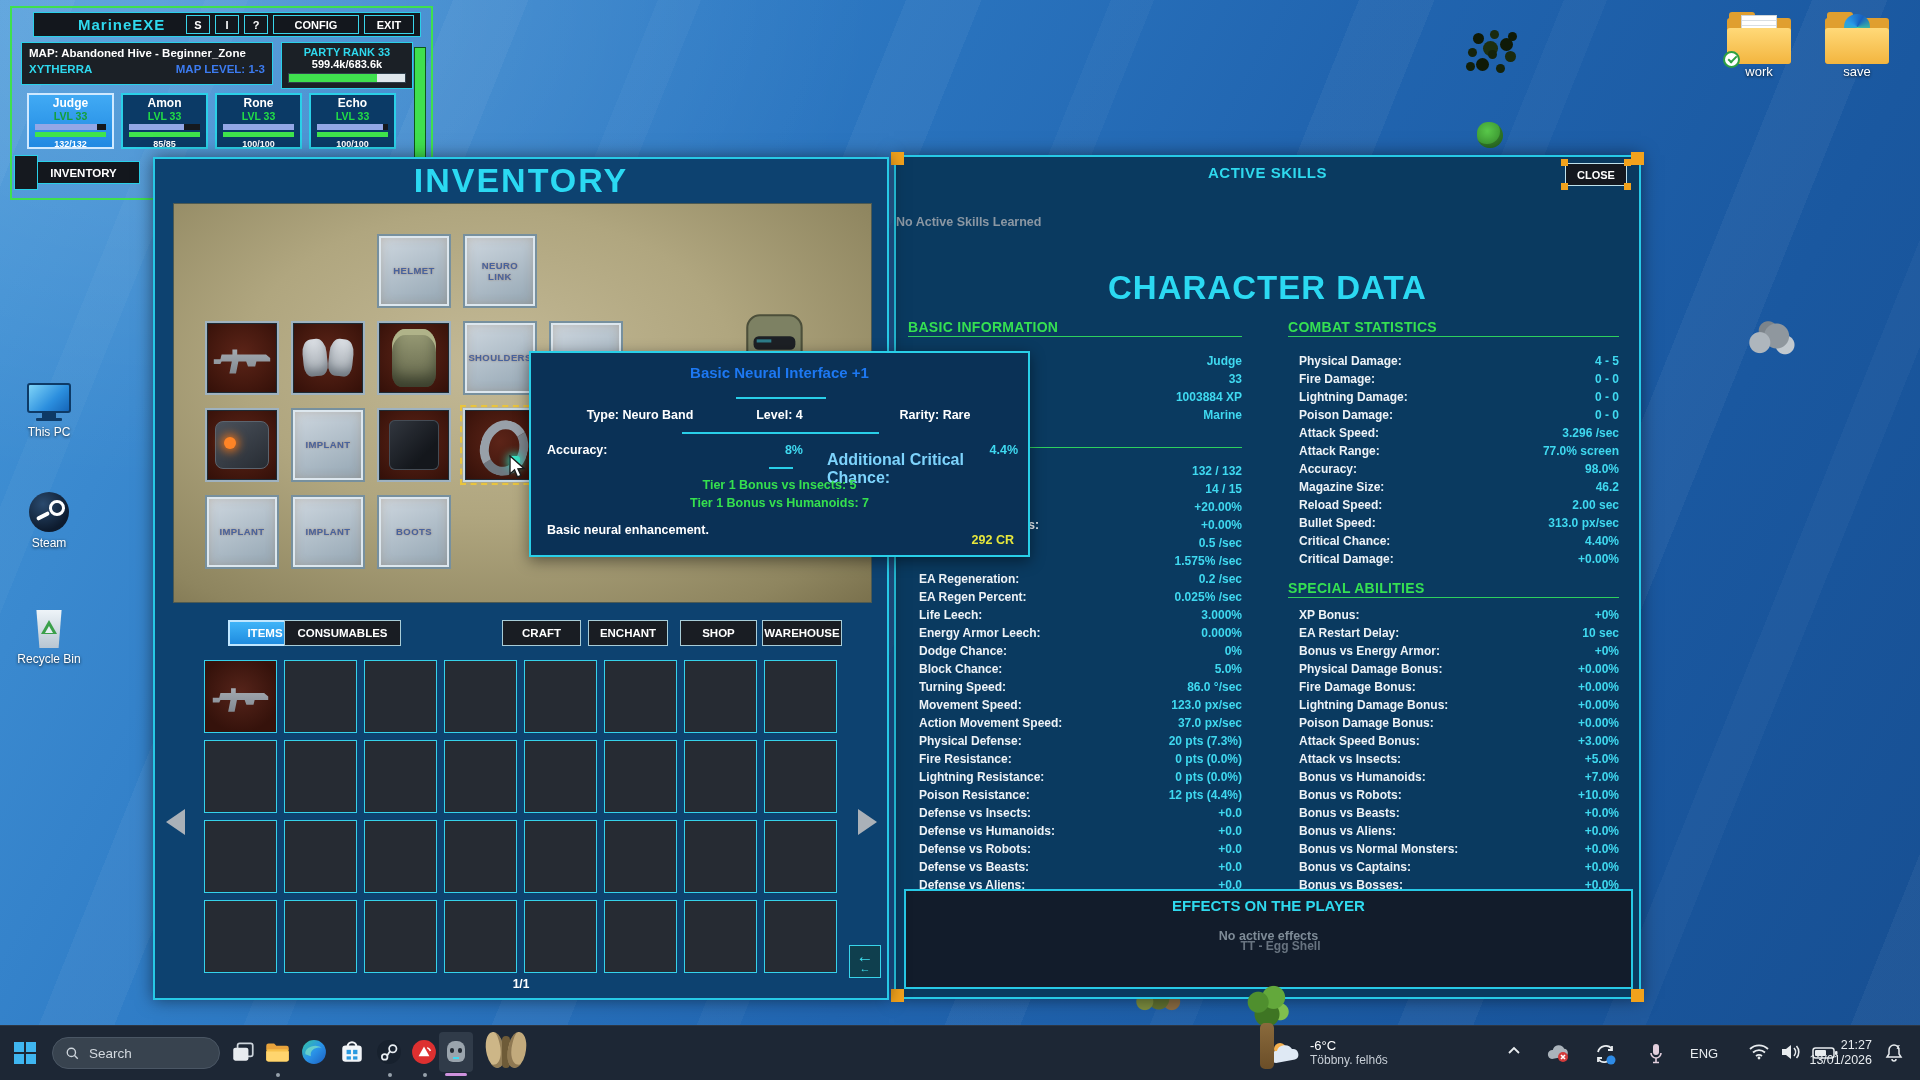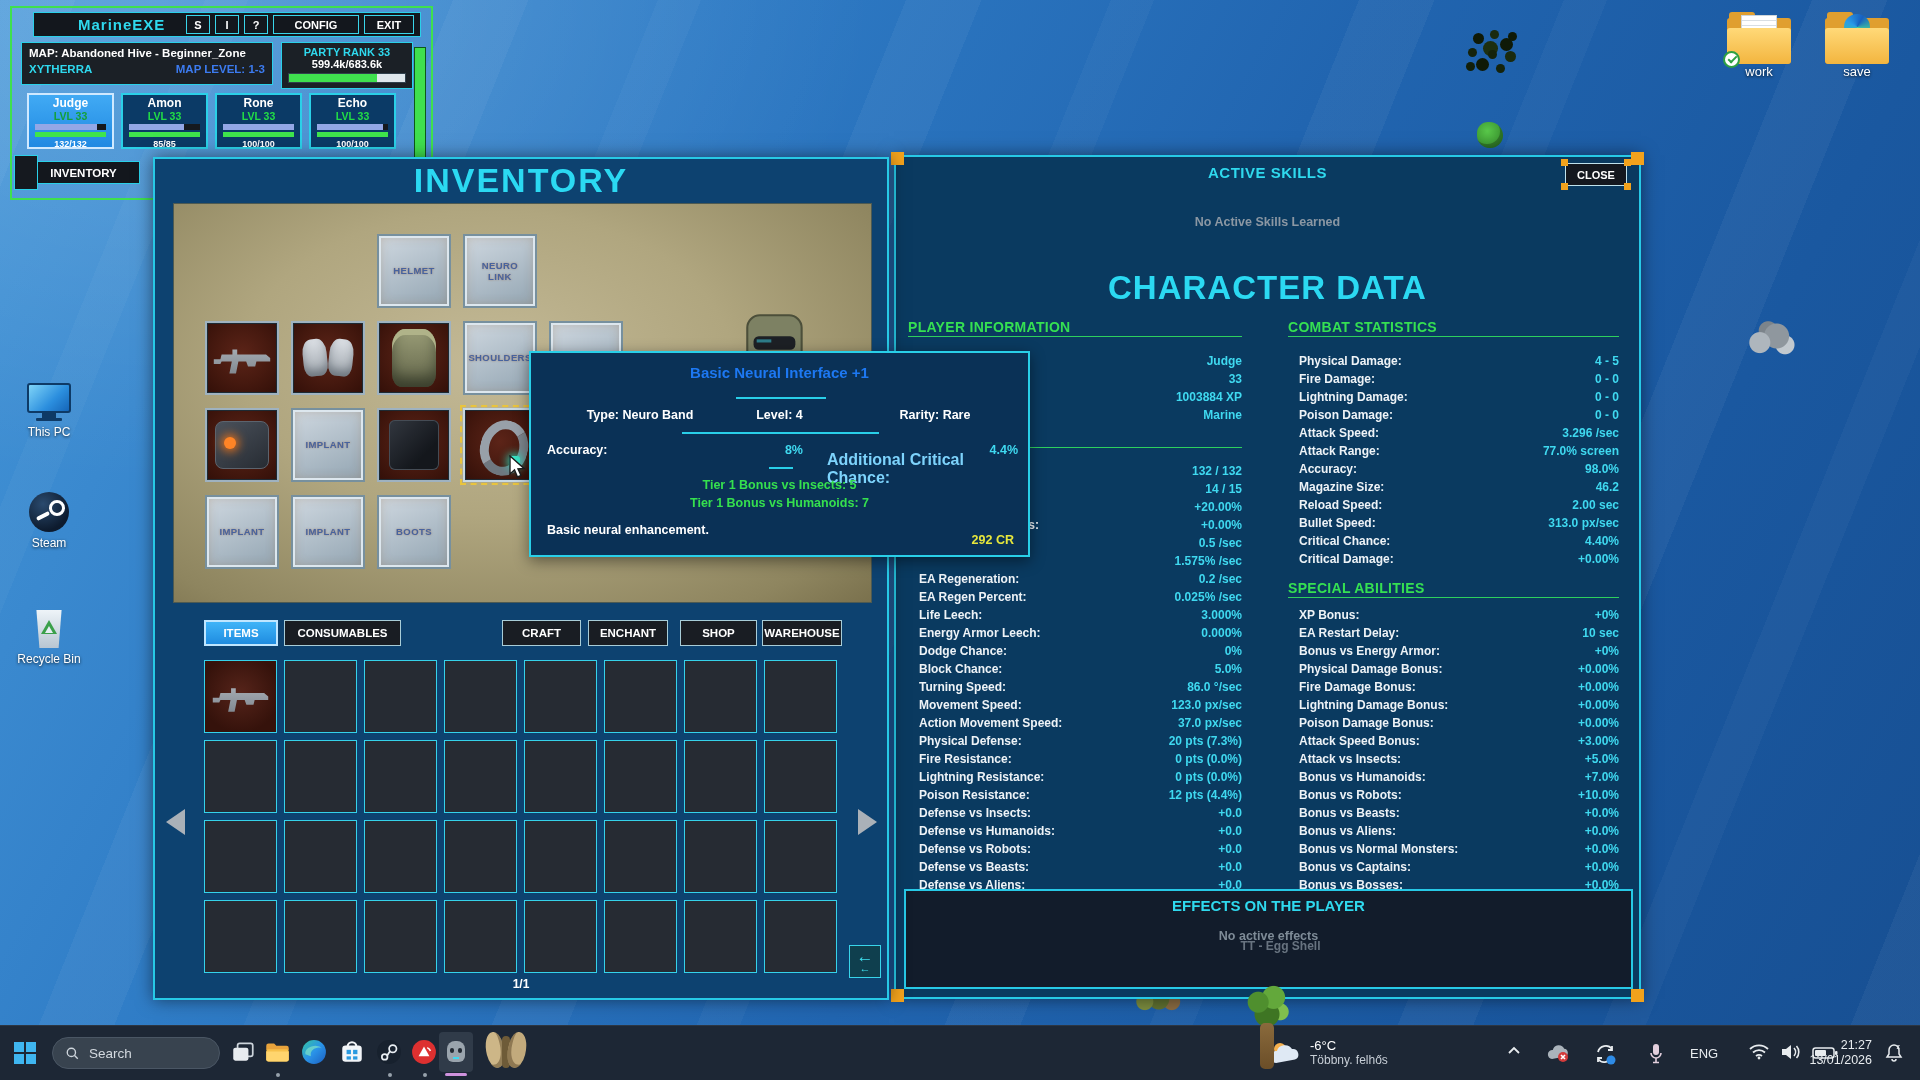--- a/index.html
+++ b/index.html
@@ -66,41 +66,41 @@
   .icon-ring::before{content:"";position:absolute;left:16%;top:8%;width:50%;height:64%;border:9px solid #98a0a9;border-bottom-color:#6f777f;border-right-color:#7d858d;border-radius:50%;transform:rotate(14deg);}
   .icon-ring::after{content:"";position:absolute;right:16%;bottom:14%;width:11px;height:11px;border-radius:3px;background:#39e2c4;box-shadow:0 0 8px 2px rgba(40,230,200,.8);}
   .tabs{position:absolute;left:0;top:461px;width:100%;height:27px;}
   .tab{position:absolute;top:0;height:26px;box-sizing:border-box;display:flex;align-items:center;justify-content:center;font-size:11.5px;font-weight:bold;color:#fff;background:#191d23;border:1px solid #a8cdd8;cursor:pointer;font-family:inherit;}
   .tab-items{left:49px;width:74px;}
   .tab-consumables{left:129px;width:117px;}
   .tab-craft{left:347px;width:79px;}
   .tab-enchant{left:433px;width:80px;}
   .tab-shop{left:525px;width:77px;}
   .tab-warehouse{left:607px;width:80px;}
-  .tab.active{background:linear-gradient(#3fb4f8,#1f8ce0);border:2px solid #bfe6ff;}
+  .tab.active{background:linear-gradient(#3fb4f8,#1f8ce0);border:2px solid #bfe6ff;margin-left:24px;}
   .igrid{position:absolute;left:49px;top:501px;display:grid;grid-template-columns:repeat(8,73px);grid-auto-rows:73px;gap:7px;}
   .cell{background:#262b33;border:1px solid #35d2ea;position:relative;cursor:pointer;}
   .cell.item{background:radial-gradient(circle at 50% 45%,#56241a,#35120b 75%);}
   .cell .slot-icon{inset:6px;}
   .pg-left{position:absolute;left:11px;top:650px;width:0;height:0;border-top:13px solid transparent;border-bottom:13px solid transparent;border-right:19px solid #aab1b8;cursor:pointer;}
   .pg-right{position:absolute;left:703px;top:650px;width:0;height:0;border-top:13px solid transparent;border-bottom:13px solid transparent;border-left:19px solid #aab1b8;cursor:pointer;}
   .transfer-btn{position:absolute;left:694px;top:786px;width:32px;height:33px;background:#0f3f4e;border:1px solid #39d5ea;display:flex;flex-direction:column;align-items:center;justify-content:center;line-height:.9;cursor:pointer;}
   .transfer-btn span{color:#3fe0f0;font-weight:bold;}
   .transfer-btn .a1{font-size:17px}.transfer-btn .a2{font-size:11px}
   .page-ind{position:absolute;left:0;width:100%;top:818px;text-align:center;color:#fff;font-weight:bold;font-size:12px;}
 
   
   #skills{left:894px;top:155px;width:743px;height:840px;background:#0a3a60;border:2px solid #27c9e6;z-index:9;position:absolute;box-shadow:0 0 16px rgba(0,0,0,.5);}
   .corner{position:absolute;width:13px;height:13px;background:#f2a21c;z-index:3;}
   .c-tl{left:-5px;top:-5px}.c-tr{right:-5px;top:-5px}.c-bl{left:-5px;bottom:-5px}.c-br{right:-5px;bottom:-5px}
   .as-title{position:absolute;top:7px;width:100%;text-align:center;color:#2fd9ee;font-size:15px;font-weight:bold;letter-spacing:.5px;}
   .close-btn{position:absolute;right:12px;top:6px;width:62px;height:23px;background:#14181f;border:1px solid #bfe2ec;color:#fff;font-size:11px;font-weight:bold;display:flex;align-items:center;justify-content:center;cursor:pointer;font-family:inherit;}
   .close-btn i{position:absolute;width:7px;height:7px;background:#f2a21c;}
   .close-btn .t1{left:-5px;top:-5px}.close-btn .t2{right:-5px;top:-5px}.close-btn .t3{left:-5px;bottom:-5px}.close-btn .t4{right:-5px;bottom:-5px}
-  .no-skills{position:absolute;top:58px;width:100%;text-align:center;color:#8b97a3;font-size:12.5px;font-weight:bold;}
+  .no-skills{position:absolute;top:58px;width:100%;text-align:left;color:#8b97a3;font-size:12.5px;font-weight:bold;}
   .cd-title{position:absolute;top:112px;width:100%;text-align:center;color:#2bd9f2;font-size:33px;font-weight:bold;letter-spacing:1px;}
   .col-left{position:absolute;left:12px;top:162px;width:334px;}
   .col-right{position:absolute;left:392px;top:162px;width:331px;}
   .sec-h{color:#35e052;font-size:14px;font-weight:bold;border-bottom:1px solid #2ecf5e;height:17px;margin-bottom:15px;letter-spacing:.3px;}
   .sec-h.mt-def{margin-top:6px;margin-bottom:14px;}
   .sec-h.mt-spec{margin-top:12px;margin-bottom:8px;}
   .srow{display:flex;justify-content:space-between;align-items:center;height:18px;}
   .sl{color:#eef3f7;font-size:12px;font-weight:bold;padding-left:11px;white-space:nowrap;text-align:right;}
   .sl.frag{padding-left:113px;}
   .sv{color:#3fd9f0;font-size:12px;font-weight:bold;white-space:nowrap;}
@@ -523,21 +523,21 @@
         <i class="t1"></i>
         <i class="t2"></i>
         <i class="t3"></i>
         <i class="t4"></i>
         <span>CLOSE</span>
       </button>
     <div class="no-skills">No Active Skills Learned</div>
     <div class="cd-title">CHARACTER DATA</div>
 
     <div class="col-left">
-      <div class="sec-h">PLAYER INFORMATION</div>
+      <div class="sec-h">BASIC INFORMATION</div>
       <div>
 
           <div class="srow">
             <span class="sl">Name:</span>
             <span class="sv">Judge</span>
           </div>
 
           <div class="srow">
             <span class="sl"></span>
             <span class="sv">33</span>

